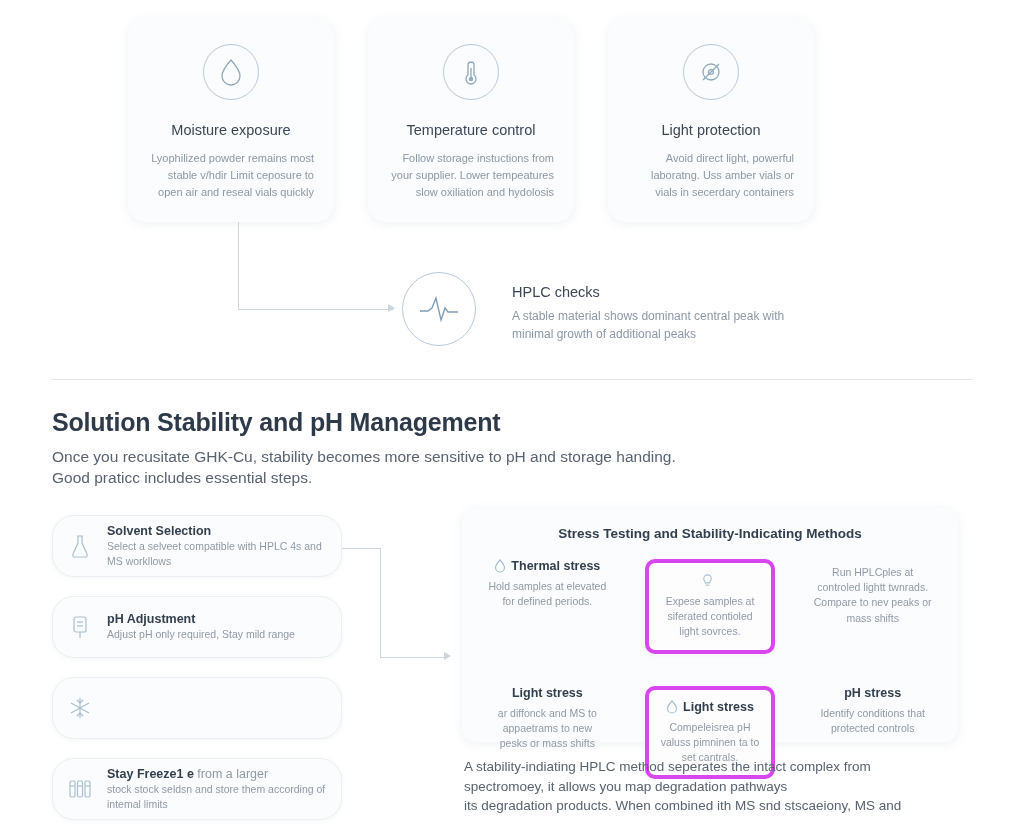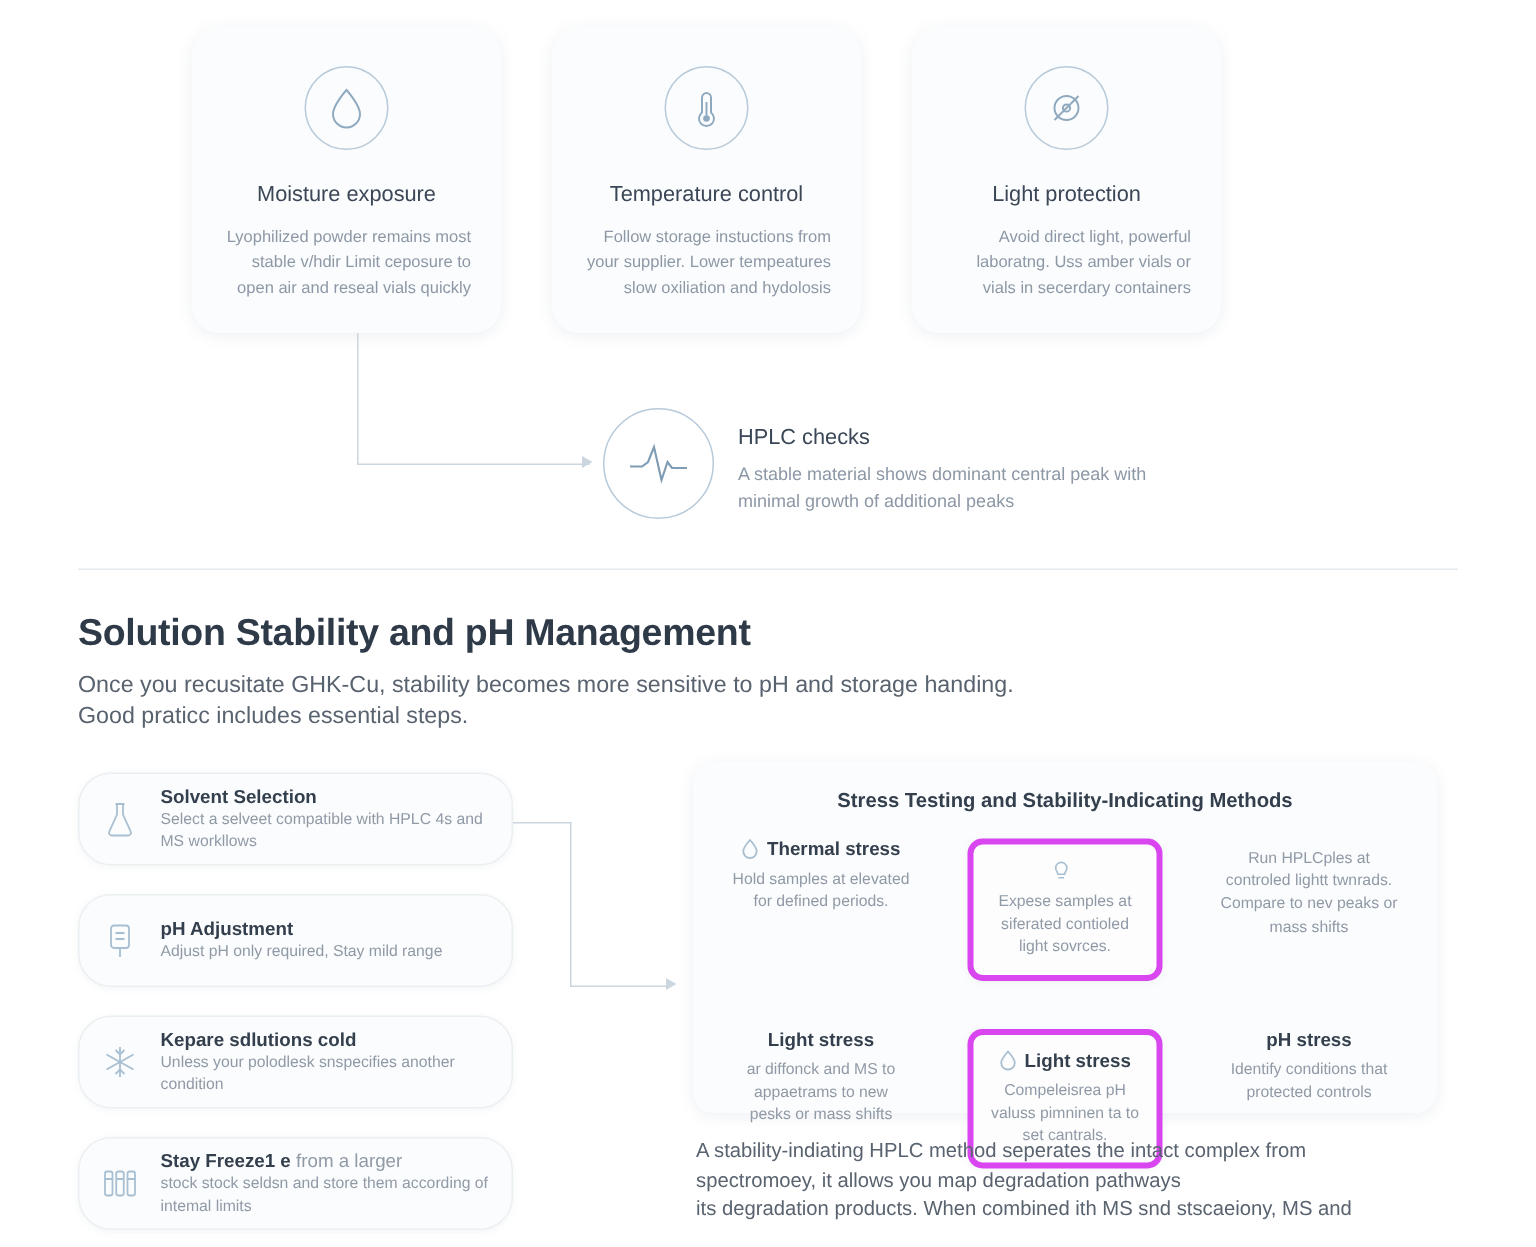--- a/index.html
+++ b/index.html
@@ -72,21 +72,21 @@
     left: 388px; top: 304px;
     width: 0; height: 0;
     border-left: 7px solid #ccd6df;
     border-top: 4.5px solid transparent;
     border-bottom: 4.5px solid transparent;
   }
 
   .hplc-node {
     position: absolute;
     left: 402px; top: 272px;
-    display: flex; align-items: flex-start; gap: 16px;
+    display: flex; align-items: flex-start; gap: 36px;
   }
   .hplc-circle {
     width: 74px; height: 74px;
     border-radius: 50%;
     border: 1.5px solid #b7cada;
     display: flex; align-items: center; justify-content: center;
     color: #7f9cb5;
     flex: none;
   }
   .hplc-text { padding-top: 12px; }
@@ -325,24 +325,20 @@
 
     <div class="flow-step">
       <div class="flow-icon">
         <svg width="24" height="24" viewBox="0 0 24 24" fill="none" stroke="currentColor" stroke-width="1.2">
           <line x1="12" y1="2" x2="12" y2="22"></line>
           <line x1="3" y1="7" x2="21" y2="17"></line>
           <line x1="21" y1="7" x2="3" y2="17"></line>
           <path d="M9 4 l3 3 l3 -3 M9 20 l3 -3 l3 3"></path>
         </svg>
       </div>
-      <div class="flow-body">
-        <div class="flow-title">Kepare sdlutions cold</div>
-        <div class="flow-desc">Unless your polodlesk snspecifies another condition</div>
-      </div>
     </div>
 
     <div class="flow-step">
       <div class="flow-icon">
         <svg width="26" height="24" viewBox="0 0 26 24" fill="none" stroke="currentColor" stroke-width="1.2">
           <rect x="3" y="4" width="5" height="16" rx="1.5"></rect>
           <rect x="10.5" y="4" width="5" height="16" rx="1.5"></rect>
           <rect x="18" y="4" width="5" height="16" rx="1.5"></rect>
           <line x1="3" y1="9" x2="8" y2="9"></line>
           <line x1="10.5" y1="9" x2="15.5" y2="9"></line>

